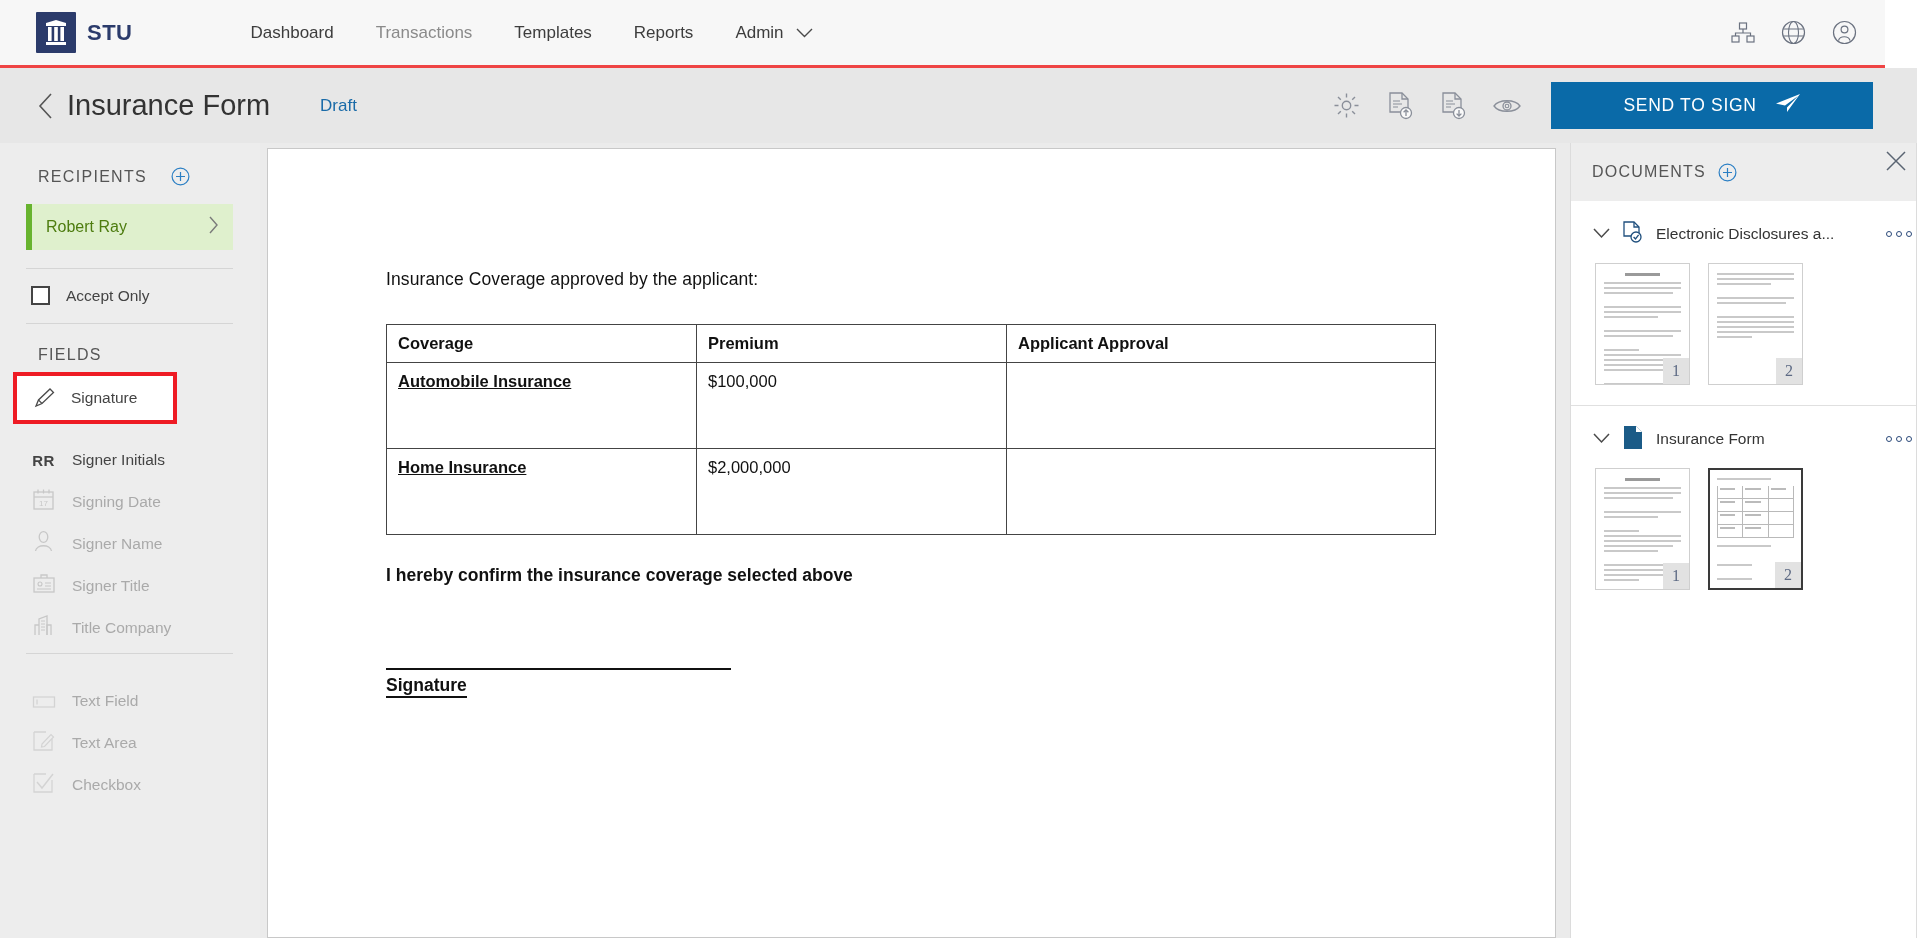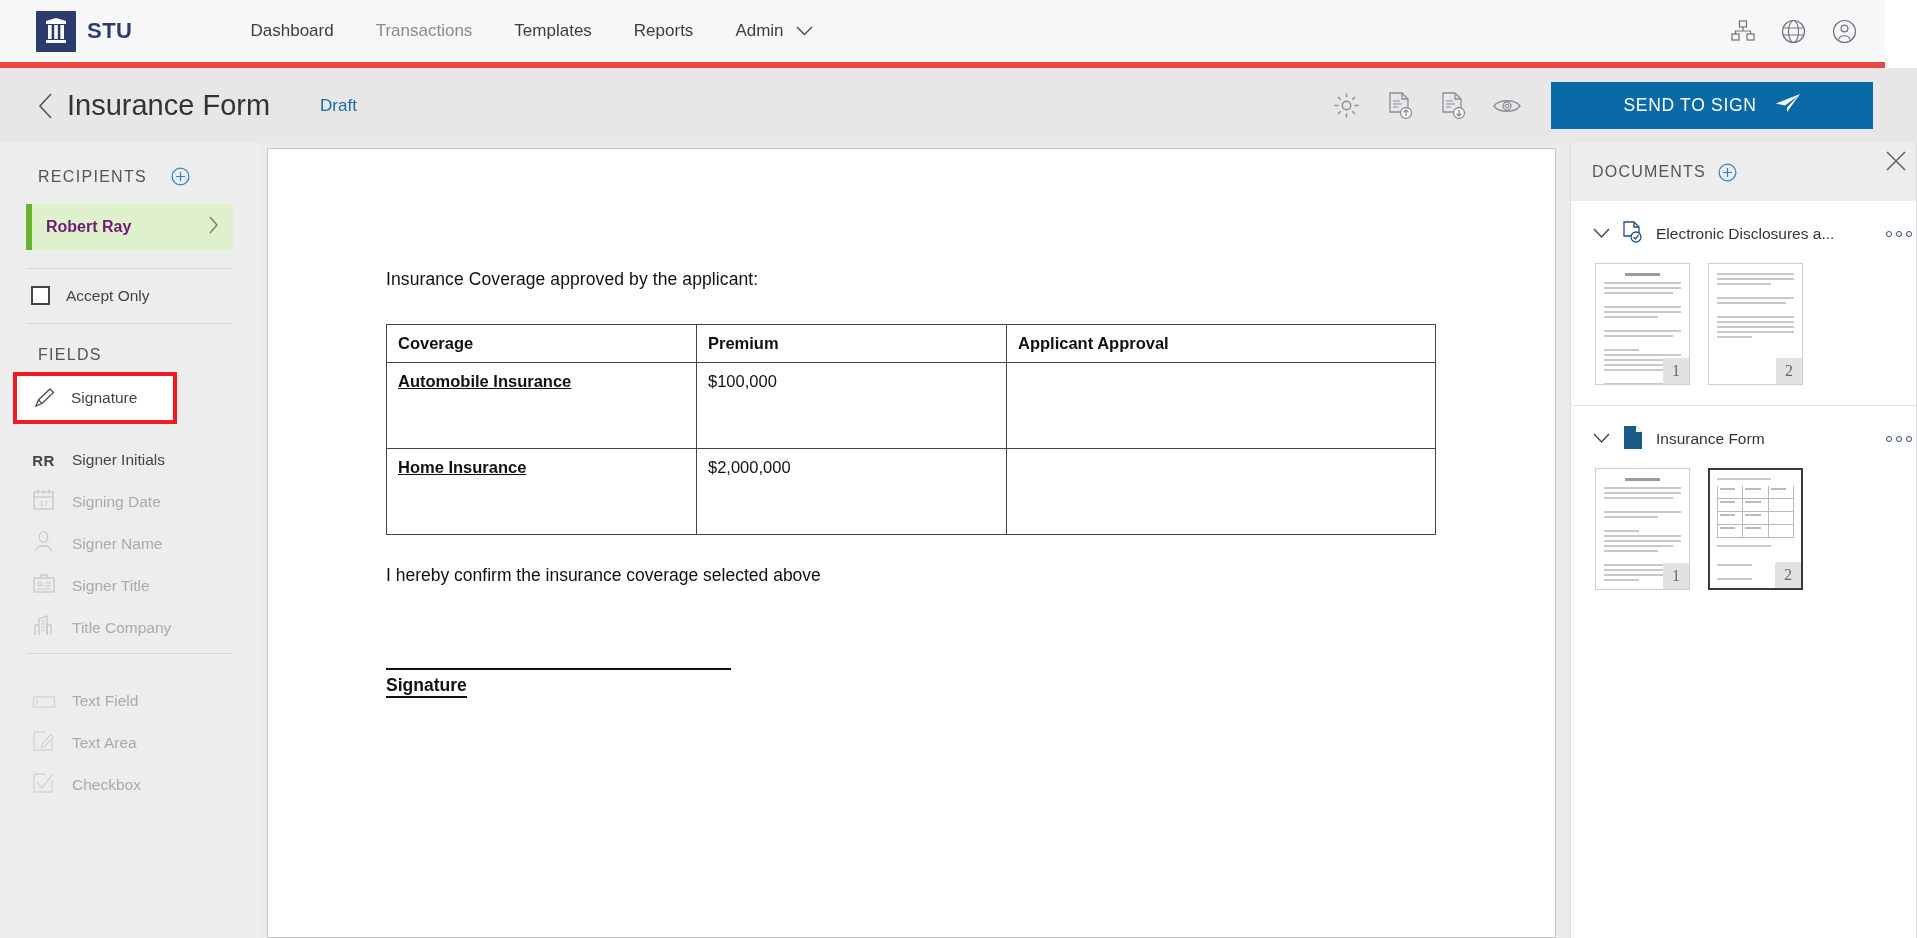--- a/index.html
+++ b/index.html
@@ -5,21 +5,21 @@
   * { box-sizing: border-box; margin: 0; padding: 0; }
   html, body {
     width: 1917px; height: 938px;
     font-family: "Liberation Sans", sans-serif;
     background: #ffffff; overflow: hidden;
   }
 
   
   .topnav {
     position: absolute; top: 0; left: 0; width: 1885px; height: 68px;
-    background: #f7f7f7; border-bottom: 6px solid #ef4444;
+    background: #f7f7f7; border-bottom: 3px solid #ef4444;
     display: flex; align-items: center;
   }
   .brand { display: flex; align-items: center; margin-left: 36px; }
   .logo-mark {
     width: 40px; height: 41px; background: #2b3b6b;
     display: flex; align-items: center; justify-content: center;
     border-radius: 1px;
   }
   .brand-text {
     margin-left: 11px; font-size: 22px; font-weight: bold;
@@ -71,21 +71,21 @@
   .side-label {
     font-size: 16px; color: #555; letter-spacing: 1.3px;
     margin: 24px 0 0 38px; display: flex; align-items: center; gap: 24px;
   }
   .plus-circle { cursor: pointer; display: inline-flex; }
   .recipient {
     margin: 18px 27px 0 26px; height: 46px; background: #dff0cd;
     border-left: 6px solid #67b32e; display: flex; align-items: center;
     cursor: pointer; padding-left: 14px;
   }
-  .recipient-name { font-size: 16px; color: #701a75; font-weight: bold; }
+  .recipient-name { font-size: 16px; color: #4d7c0f; }
   .recipient-chevron { margin-left: auto; margin-right: 14px; }
   .divider { height: 1px; background: #d5d5d5; margin: 18px 27px 0 26px; }
   .accept-row {
     display: flex; align-items: center; gap: 16px;
     margin: 17px 0 0 31px; cursor: pointer;
   }
   .cbox { width: 19px; height: 19px; border: 2px solid #444; background: #fff; }
   .accept-label { font-size: 15.5px; color: #444; }
   .fields-label { font-size: 16px; color: #555; letter-spacing: 1.3px; margin: 22px 0 0 38px; }
 
@@ -124,21 +124,21 @@
   }
   table.covtable { border-collapse: collapse; width: 1050px; }
   table.covtable td, table.covtable th {
     border: 1.6px solid #444; padding: 9px 11px; text-align: left;
     vertical-align: top; font-size: 16.5px; color: #111;
   }
   table.covtable th { font-weight: bold; height: 32px; }
   table.covtable td.covname { font-weight: bold; width: 310px; text-decoration: underline; }
   table.covtable td.prem { width: 310px; }
   table.covtable tr.body-row td { height: 86px; }
-  .confirm-line { font-size: 17.5px; color: #111; font-weight: 400; margin-top: 30px; }
+  .confirm-line { font-size: 17.5px; color: #111; font-weight: 700; margin-top: 30px; }
   .sig-area { margin-top: 82px; }
   .sig-rule { width: 345px; border-top: 2px solid #111; }
   .sig-word {
     font-size: 17.5px; font-weight: bold; color: #111; margin-top: 5px;
     display: inline-block; border-bottom: 2px solid #111;
   }
 
   
   .rightpanel {
     position: absolute; top: 143px; left: 1570px; width: 360px; height: 795px;

